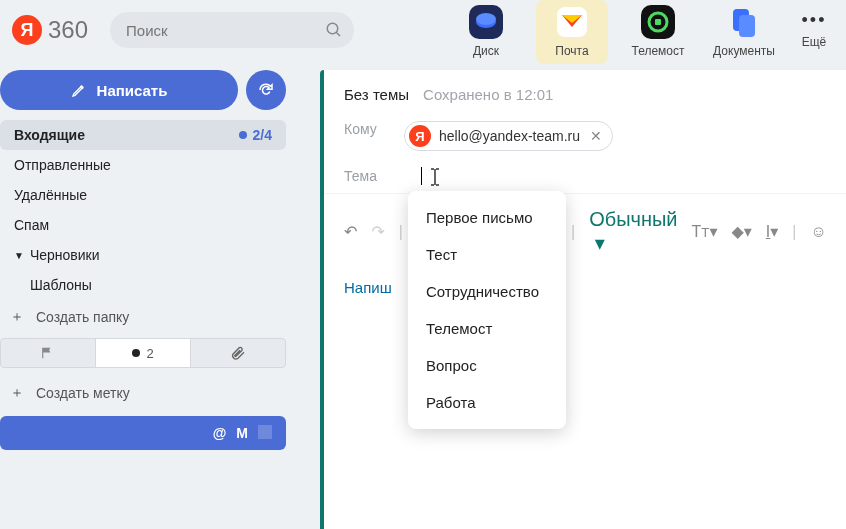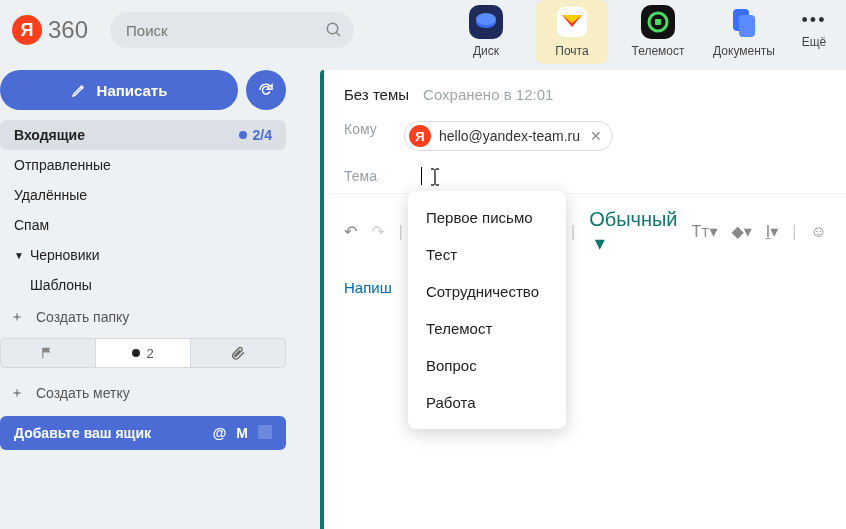--- a/index.html
+++ b/index.html
@@ -196,21 +196,20 @@
         </svg>
     </div>
   </div>
 
   <div class="create-row">
     <span>＋</span>
     <span>Создать метку</span>
   </div>
 
   <div class="add-box">
-    <span>Добавьте ваш ящик</span>
     <span class="icons">
       <span>@</span>
       <span style="font-weight:700;">M</span>
       <span style="width:14px;height:14px;background:#fff3;display:inline-block;"></span>
     </span>
   </div>
 </div>
 
 <div class="compose-pane">
   <div class="subj-row">

